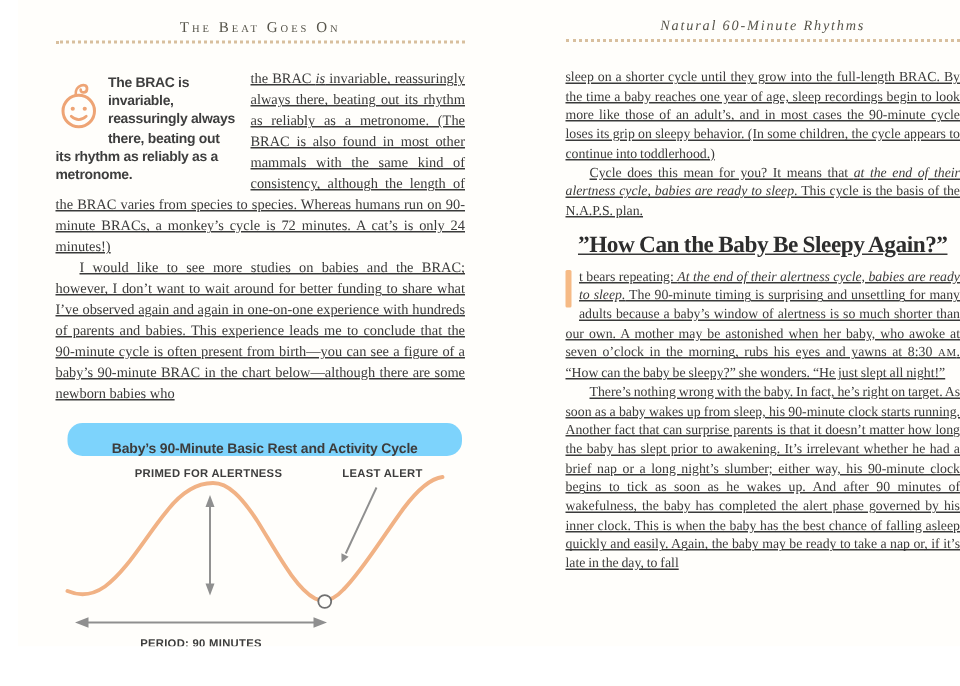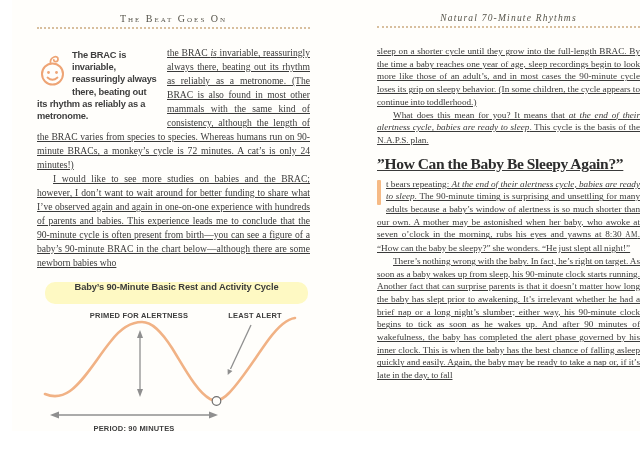--- a/index.html
+++ b/index.html
@@ -22,33 +22,33 @@
   .para{margin:0;}
   .para.indent{text-indent:16px;}
   .it{font-style:italic;}
   .sc{font-size:0.78em;letter-spacing:0.4px;}
 
   .pullquote{float:left;width:120px;margin:3px 10px 2px 0;
              font-family:"Liberation Sans",sans-serif;font-weight:bold;
              font-size:9.3px;line-height:12.2px;color:#3e3e3e;text-align:left;letter-spacing:-0.2px;}
   .baby{float:left;width:30px;height:40px;margin:2px 4px 0 1px;}
 
-  .chart-banner{margin:12px 2px 0 8px;height:22px;border-radius:10px;background:#fef9c3;
-                display:flex;align-items:flex-start;justify-content:center;
+  .chart-banner{margin:12px 2px 0 8px;height:22px;border-radius:10px;background:#7dd3fc;
+                display:flex;align-items:flex-end;justify-content:center;
                 font-family:"Liberation Sans",sans-serif;font-weight:bold;font-size:9.3px;
                 color:#3c3c3c;letter-spacing:-0.1px;}
   .chart{display:block;margin:4px 0 0 0;}
   .clabel{font-family:"Liberation Sans",sans-serif;font-weight:bold;font-size:7.5px;
           letter-spacing:0.2px;fill:#3d3d3d;}
   .wave{fill:none;stroke:#f1b285;stroke-width:2.6;stroke-linecap:round;}
   .arrow{stroke:#8f8f8f;stroke-width:1.3;}
   .ahead{fill:#8f8f8f;stroke:none;}
 
   .heading{margin:8px 0 5px 0;font-weight:bold;font-size:15.5px;letter-spacing:-0.3px;
-           color:#2d2d2d;line-height:18px;text-align:left;text-indent:0;}
+           color:#2d2d2d;line-height:18px;text-align:center;text-indent:0;}
   .dropbar{float:left;width:4px;height:25px;background:#f6ba85;border-radius:1px;margin:2px 5px 0 0;}
 
   .pagenum{position:absolute;bottom:12px;left:0;right:0;text-align:left;
            font-size:7.5px;color:#8a8a8a;letter-spacing:1px;}
 </style>
 </head>
 <body>
 
 <div class="spread">
 
@@ -107,29 +107,29 @@
         </g>
         <text class="clabel" x="97" y="123" text-anchor="middle">PERIOD: 90 MINUTES</text>
       </svg>
 
       <div class="pagenum">· 28 ·</div>
     </div>
   </div>
 
   <div class="page right">
     <div class="inner">
-      <div class="running-head">Natural 70-Minute Rhythms</div>
+      <div class="running-head">Natural 60-Minute Rhythms</div>
       <div class="head-rule"></div>
 
       <div class="body">
         <p class="para">
           <span><span>sleep on a shorter cycle until they grow into the full-length BRAC. By the time a baby reaches one year of age, sleep recordings begin to look more like those of an adult’s, and in most cases the 90-minute cycle loses its grip on sleepy behavior. (In some children, the cycle appears to continue into toddlerhood.)</span></span>
         </p>
         <p class="para indent">
-          <span><span>What does this mean for you? It means that </span><span class="it">at the end of their alertness cycle, babies are ready to sleep</span><span>. This cycle is the basis of the N.A.P.S. plan.</span></span>
+          <span><span>Cycle does this mean for you? It means that </span><span class="it">at the end of their alertness cycle, babies are ready to sleep</span><span>. This cycle is the basis of the N.A.P.S. plan.</span></span>
         </p>
 
         <p class="para heading">”How Can the Baby Be Sleepy Again?”</p>
 
         <p class="para">
           <span class="dropbar"></span>
           <span><span>t bears repeating: </span><span class="it">At the end of their alertness cycle, babies are ready to sleep.</span><span> The 90-minute timing is surprising and unsettling for many adults because a baby’s window of alertness is so much shorter than our own. A mother may be astonished when her baby, who awoke at seven o’clock in the morning, rubs his eyes and yawns at 8:30 </span><span class="sc">AM</span><span>. “How can the baby be sleepy?” she wonders. “He just slept all night!”</span></span>
         </p>
         <p class="para indent">
           <span><span>There’s nothing wrong with the baby. In fact, he’s right on target. As soon as a baby wakes up from sleep, his 90-minute clock starts running. Another fact that can surprise parents is that it doesn’t matter how long the baby has slept prior to awakening. It’s irrelevant whether he had a brief nap or a long night’s slumber; either way, his 90-minute clock begins to tick as soon as he wakes up. And after 90 minutes of wakefulness, the baby has completed the alert phase governed by his inner clock. This is when the baby has the best chance of falling asleep quickly and easily. Again, the baby may be ready to take a nap or, if it’s late in the day, to fall</span></span>

